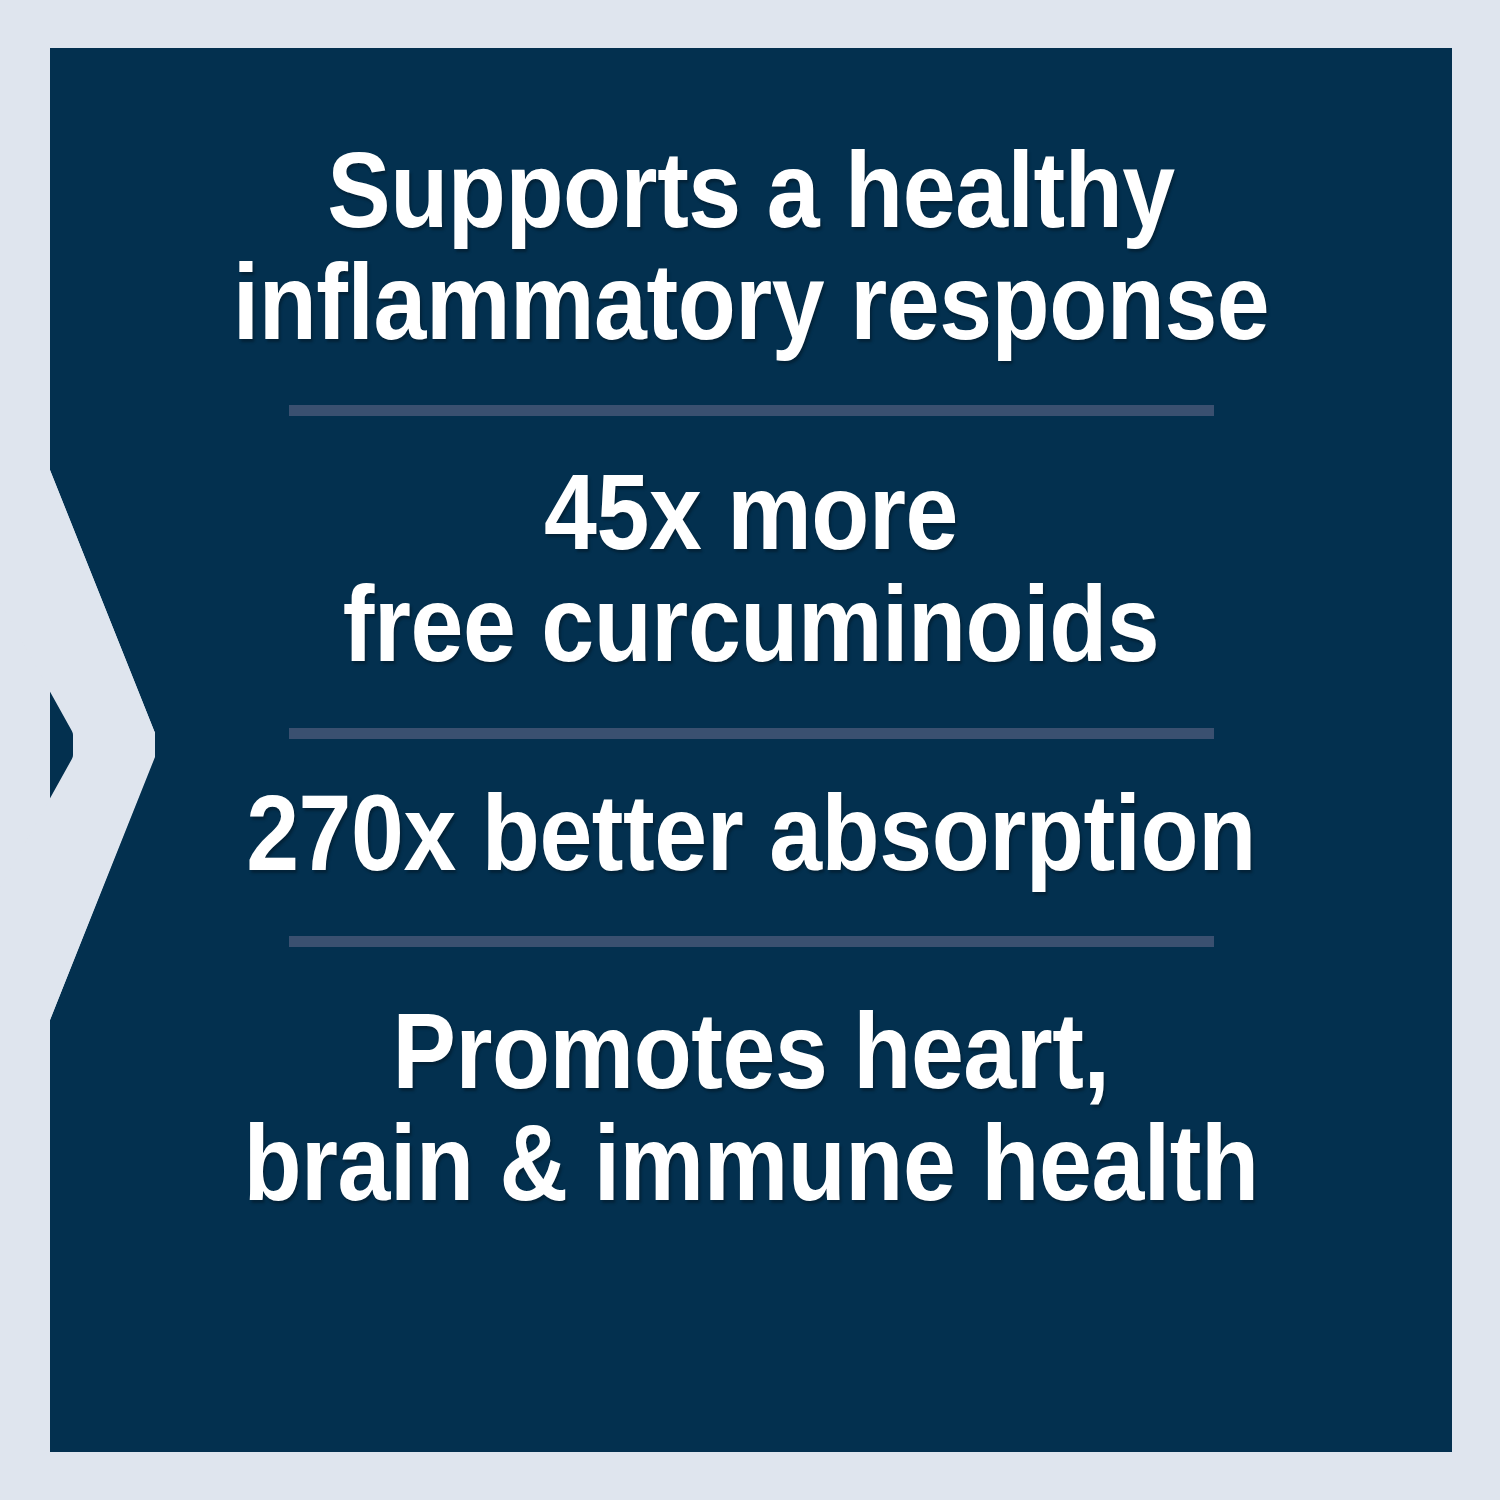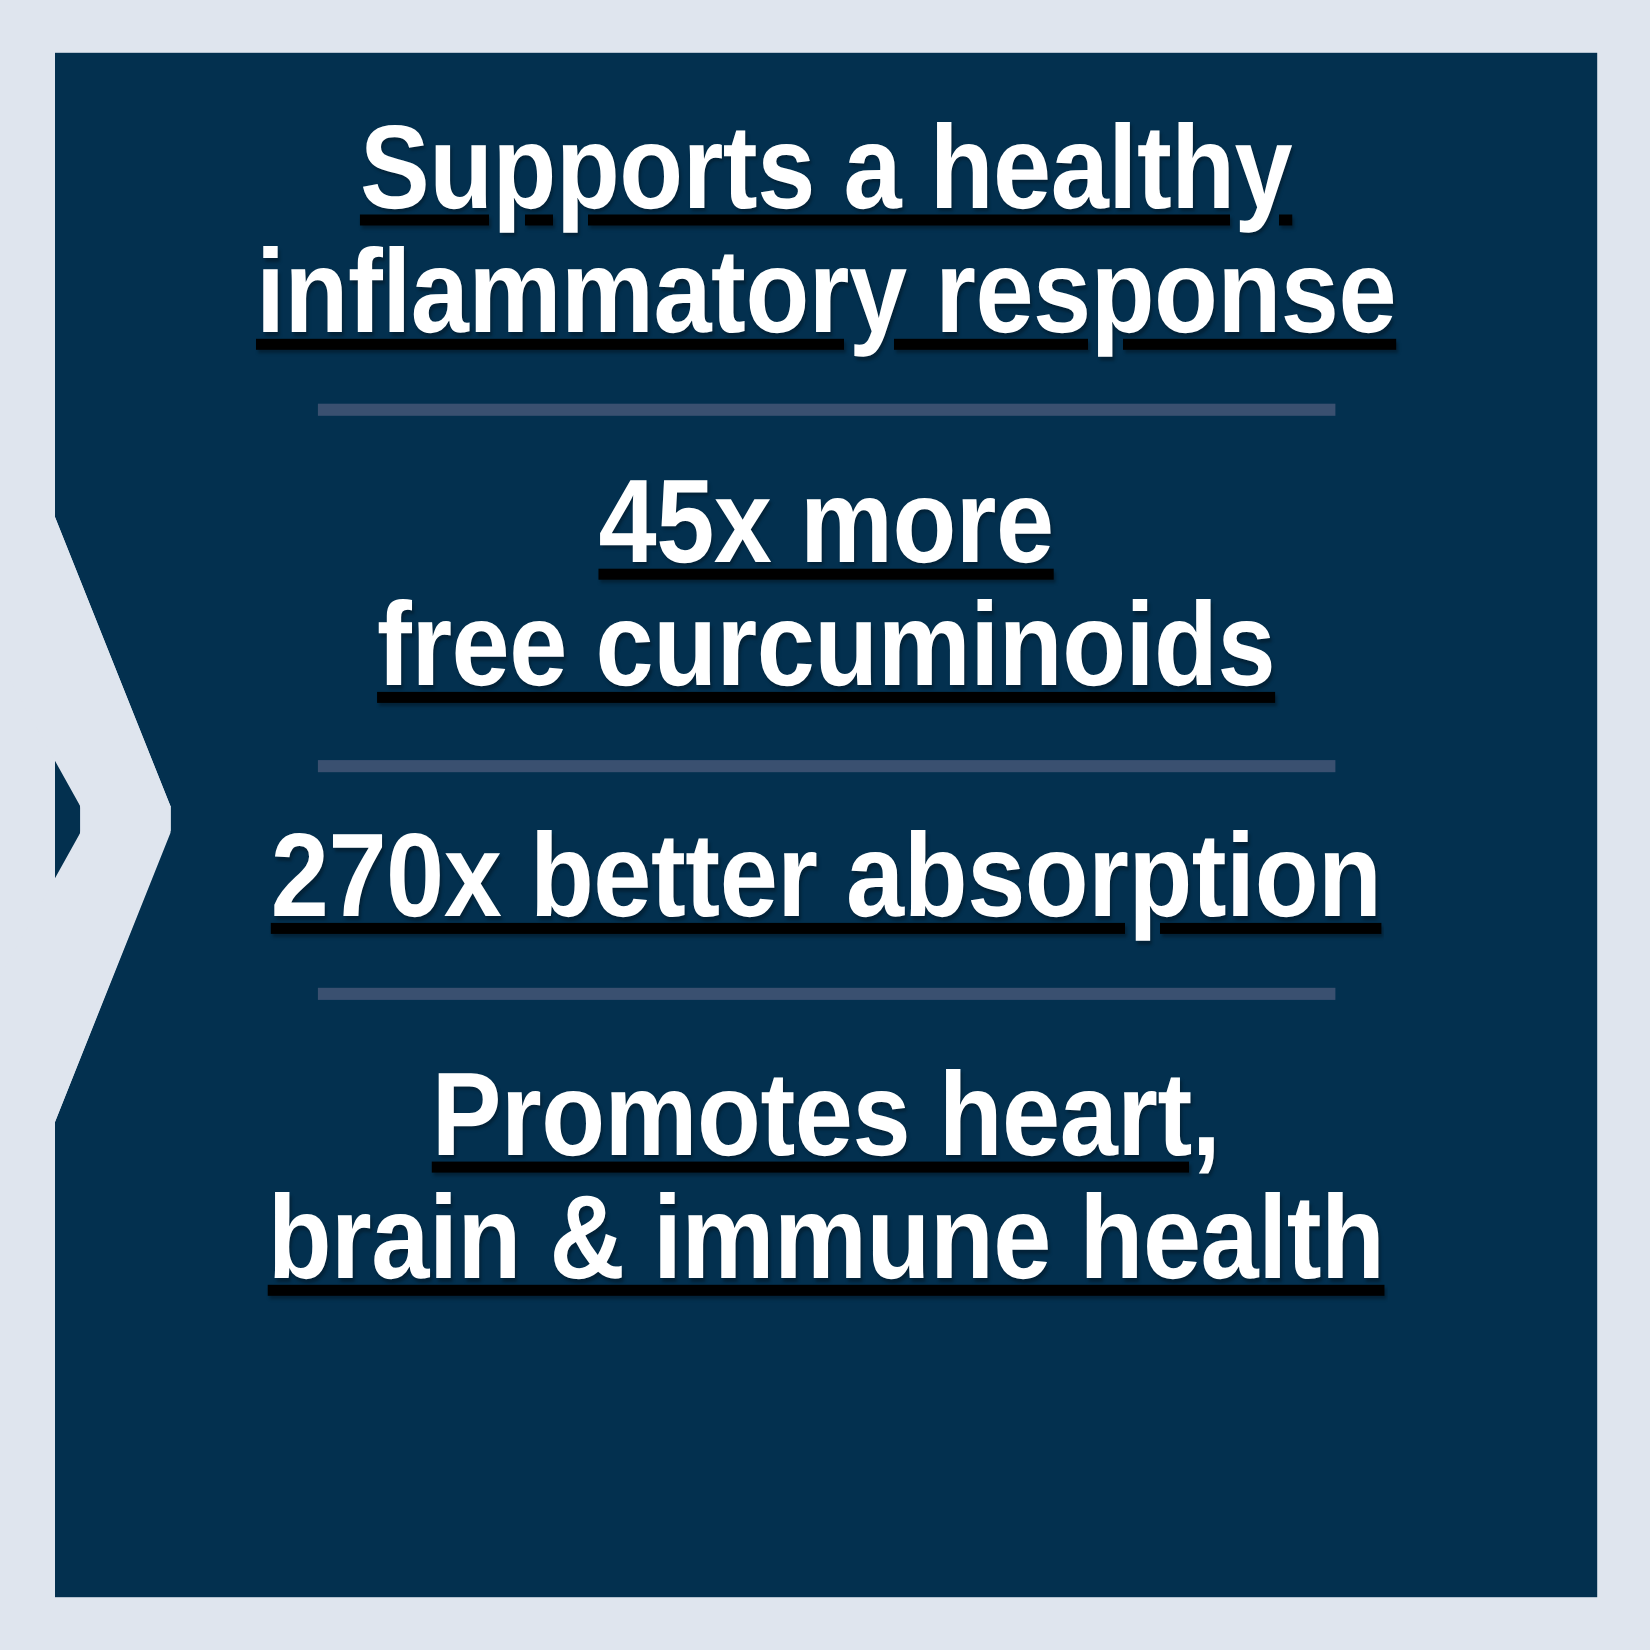--- a/index.html
+++ b/index.html
@@ -45,22 +45,21 @@
   
   #content {
     position: absolute;
     left: 50px;
     top: 48px;
     width: 1402px;
     height: 1096px;
     display: flex;
     flex-direction: column;
     align-items: center;
-    justify-content: center;
-    text-decoration: underline;
+    justify-content: flex-start;
   }
 
   .claim {
     width: 100%;
     text-align: center;
     color: #ffffff;
     font-family: "Liberation Sans", sans-serif;
     font-weight: bold;
     letter-spacing: -0.5px;
     line-height: 1.04;

